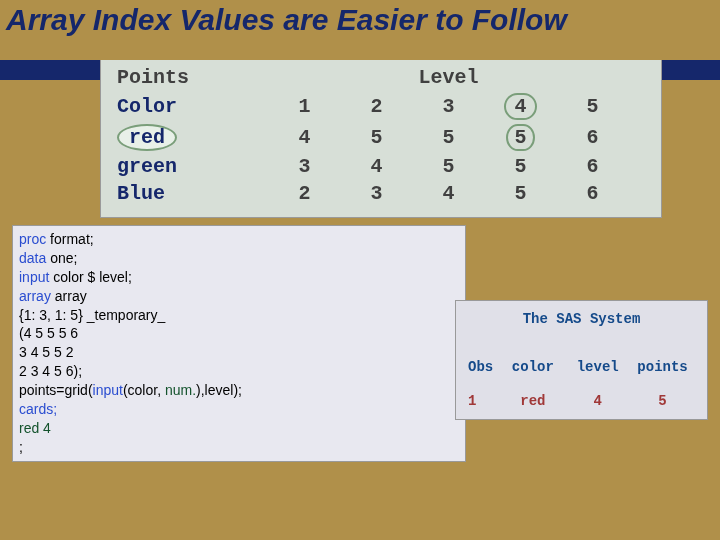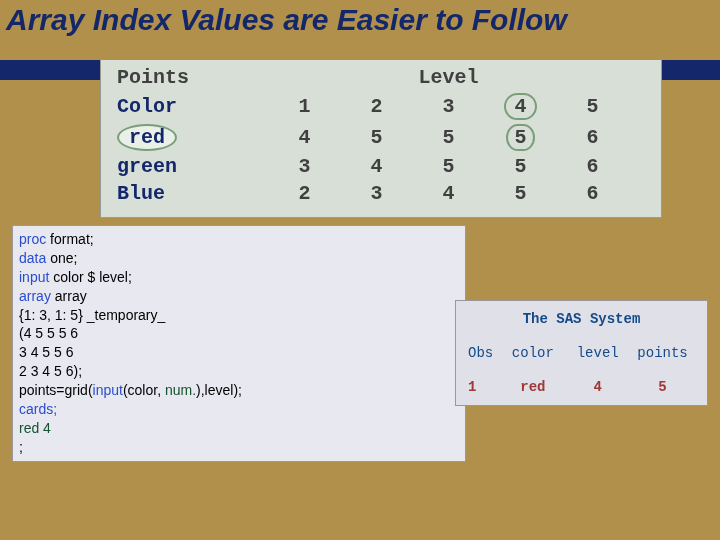--- a/index.html
+++ b/index.html
@@ -12,22 +12,22 @@
   .tbl th.lvl{text-align:center}
   .tbl td{padding:2px 6px;color:#15276b}
   .tbl td.num{text-align:center;color:#404040;width:60px}
   .circ4{display:inline-block;border:2px solid #7a9e7a;border-radius:50%/60%;padding:0 8px}
   .circ5{display:inline-block;border:2px solid #7a9e7a;border-radius:50%/60%;padding:0 6px}
   .oval-red{display:inline-block;border:2px solid #7a9e7a;background:#e8f0e8;border-radius:50%/50%;padding:0 10px}
   .code-panel{position:absolute;top:225px;left:12px;width:440px;background:#e8e8f0;border:1px solid #999;font-family:Liberation Sans, sans-serif;font-size:14px;color:#000;line-height:1.35;padding:4px 6px;z-index:2}
   .code-panel .maroon{color:#14532d}
   .code-panel .blue{color:#2a4dd0}
   .output-panel{position:absolute;top:300px;right:12px;width:235px;background:#e0e0e8;border:1px solid #999;font-family:"Courier New",monospace;font-size:14px;z-index:2;padding:10px 8px}
-  .out-title{text-align:center;color:#154a8a;font-weight:bold;margin-bottom:18px}
-  .out-hdr{display:flex;justify-content:space-between;color:#154a8a;font-weight:normal;padding:0 4px;margin-bottom:18px}
+  .out-title{text-align:center;color:#154a8a;font-weight:bold;margin-bottom:32px}
+  .out-hdr{display:flex;justify-content:space-between;color:#154a8a;font-weight:bold;padding:0 4px;margin-bottom:18px}
   .out-row{display:flex;justify-content:space-between;color:#a03838;font-weight:bold;padding:0 4px}
   .out-hdr span,.out-row span{flex:1;text-align:center}
   .out-hdr span:first-child,.out-row span:first-child{text-align:left;flex:0.5}
 </style>
 </head>
 <body>
 
 <div class="title-bar">
   <h1>Array Index Values are Easier to Follow</h1>
 </div>
@@ -79,21 +79,21 @@
     </table>
 </div>
 
 <div class="code-panel">
 <div><span class="blue">proc</span><span> format</span>;</div>
 <div><span class="blue">data</span><span> one;</span></div>
 <div><span class="blue">input</span><span> color $ level;</span></div>
 <div><span class="blue">array</span><span> array</span></div>
 <div>        {1: 3, 1: 5} _temporary_</div>
 <div>        (4 5 5 5 6</div>
-<div>         3 4 5 5 6</div>
+<div>         3 4 5 5 2</div>
 <div>         2 3 4 5 6);</div>
 <div><span>points=grid(</span><span class="blue">input</span><span>(color,</span><span class="maroon"> num.</span><span>),level);</span></div>
 <div class="blue">cards;</div>
 <div class="maroon">red 4</div>
 <div>;</div>
 </div>
 
 <div class="output-panel">
   <div class="out-title">The SAS System</div>
   <div class="out-hdr">

